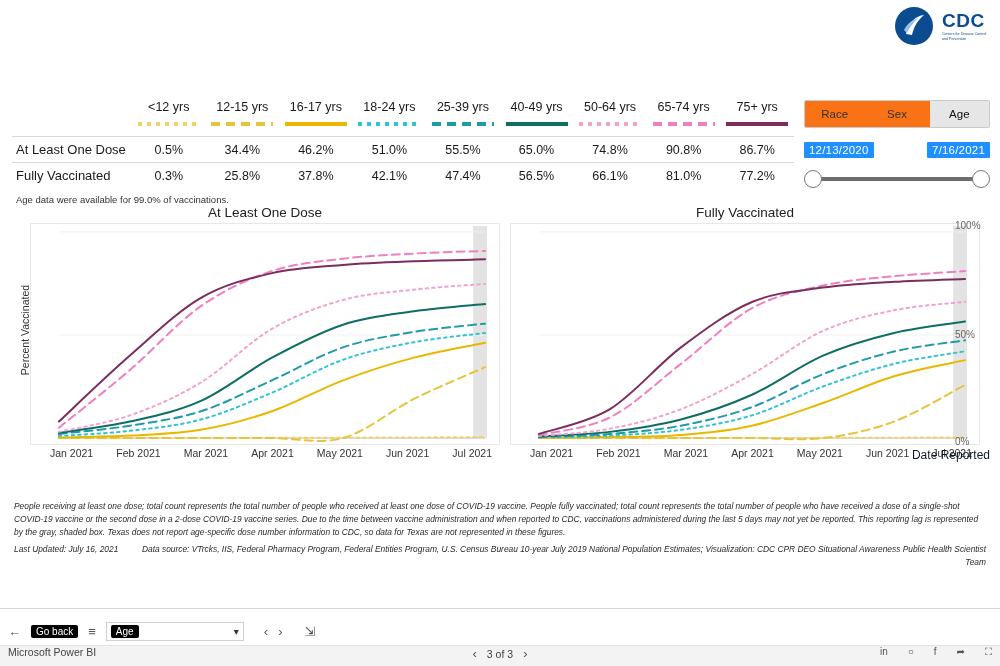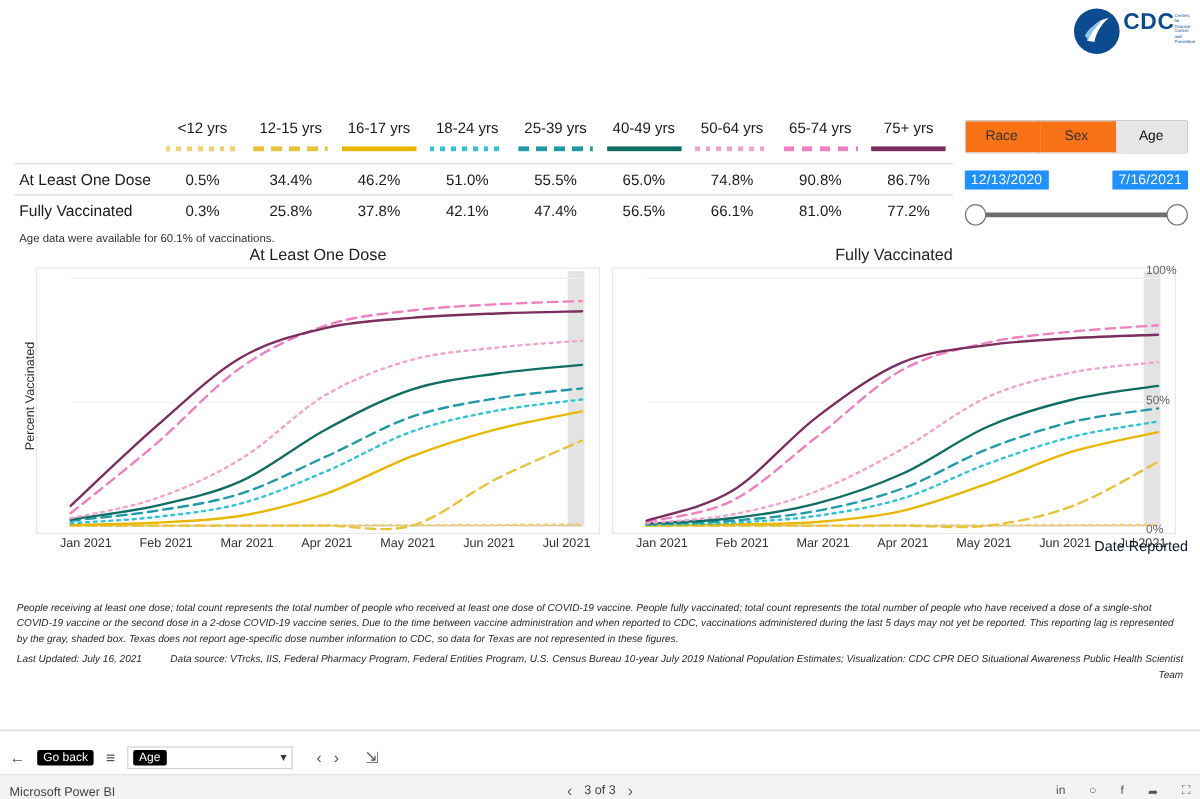--- a/index.html
+++ b/index.html
@@ -23,21 +23,21 @@
     font-size: 17.5px; font-weight: bold; color: #1b2a45;
     line-height: 1.32;
   }
   .subtitle {
     margin-top: 12px;
     font-size: 14.5px; color: #1b2a45; font-weight: normal;
   }
 
   .logos { position: absolute; right: 10px; top: 6px; display: flex; align-items: center; gap: 8px; }
   .hhs-logo { width: 40px; height: 40px; }
-  .cdc-logo { width: 48px; height: 34px; display: flex; justify-content: center; }
+  .cdc-logo { width: 48px; height: 34px; display: flex; flex-direction: column; justify-content: center; }
   .cdc-text { font-size: 19px; font-weight: bold; color: #0b4b8f; letter-spacing: 0.5px; line-height: 1; }
   .cdc-sub { font-size: 3.6px; color: #0b4b8f; line-height: 1.25; margin-top: 2px; }
 
   
   .summary {
     position: absolute; left: 12px; top: 95px; width: 782px;
   }
   .summary table { border-collapse: collapse; width: 100%; }
   .summary th, .summary td {
     font-size: 12.5px; font-weight: normal; color: #1a1a1a;
@@ -137,21 +137,21 @@
     background: #000000; color: #fff; font-size: 10px; padding: 1px 5px; border-radius: 2px;
   }
   .selector {
     display: flex; align-items: center; justify-content: space-between;
     width: 138px; height: 19px; border: 1px solid #d0d0d0; background: #fff;
     font-size: 10px; color: #333; padding: 0 4px;
   }
   .statusbar {
     position: absolute; left: 0; top: 645px; width: 1000px; height: 21px;
     background: #f3f3f3; border-top: 1px solid #e2e2e2;
-    display: flex; align-items: flex-end; padding: 0 8px;
+    display: flex; align-items: flex-start; padding: 0 8px;
     font-size: 10.5px; color: #444;
   }
   .status-center {
     position: absolute; left: 0; right: 0; display: flex; justify-content: center;
     align-items: center; gap: 10px; font-size: 10.5px; color: #444;
   }
   .social { margin-left: auto; display: flex; gap: 20px; color: #555; font-size: 10px; z-index: 2; }
 </style>
 </head>
 <body>
@@ -219,21 +219,21 @@
           <td>37.8%</td>
           <td>42.1%</td>
           <td>47.4%</td>
           <td>56.5%</td>
           <td>66.1%</td>
           <td>81.0%</td>
           <td>77.2%</td>
         </tr>
       </tbody>
     </table>
-    <div class="note">Age data were available for 60.1% of vaccinations.</div>
+    <div class="note">Age data were available for 99.0% of vaccinations.</div>
   </div>
 
   <div class="controls">
     <div class="tabs">
       <div class="tab">Race</div>
       <div class="tab">Sex</div>
       <div class="tab active">Age</div>
     </div>
     <div class="date-row">
       <div class="date-box">12/13/2020</div>

